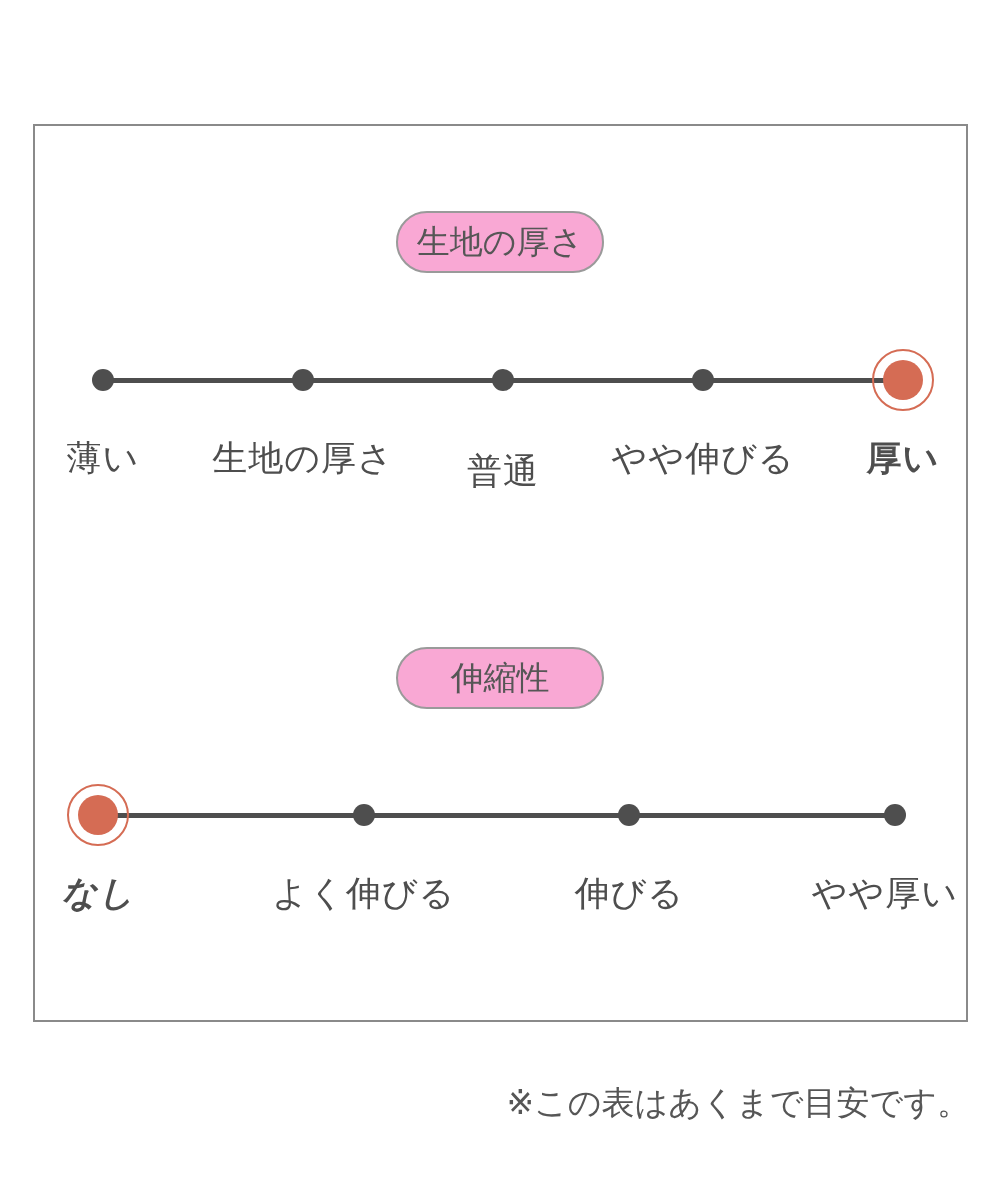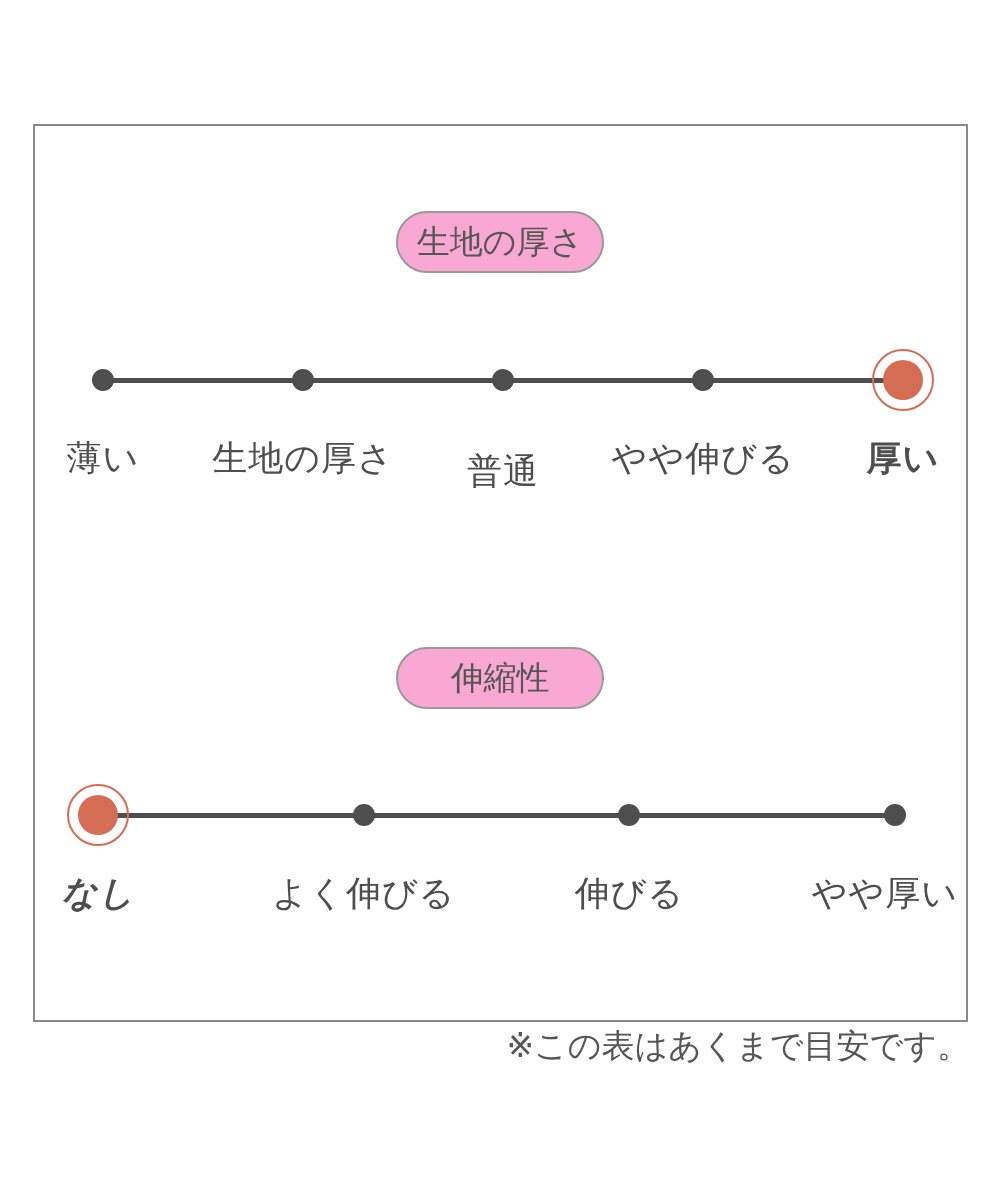--- a/index.html
+++ b/index.html
@@ -108,21 +108,21 @@
     font-weight: 700;
   }
   
   .track.stretch > .scale-label:last-child {
     transform: translateX(-57%);
   }
 
   .footnote {
     position: absolute;
     right: 30px;
-    top: 1025px;
+    top: 1082px;
     font-size: 33px;
     line-height: 42px;
     font-weight: 500;
     color: var(--text-gray, #565656);
     white-space: nowrap;
     margin-left: 13px;
   }
 </style>
 </head>
 <body>

